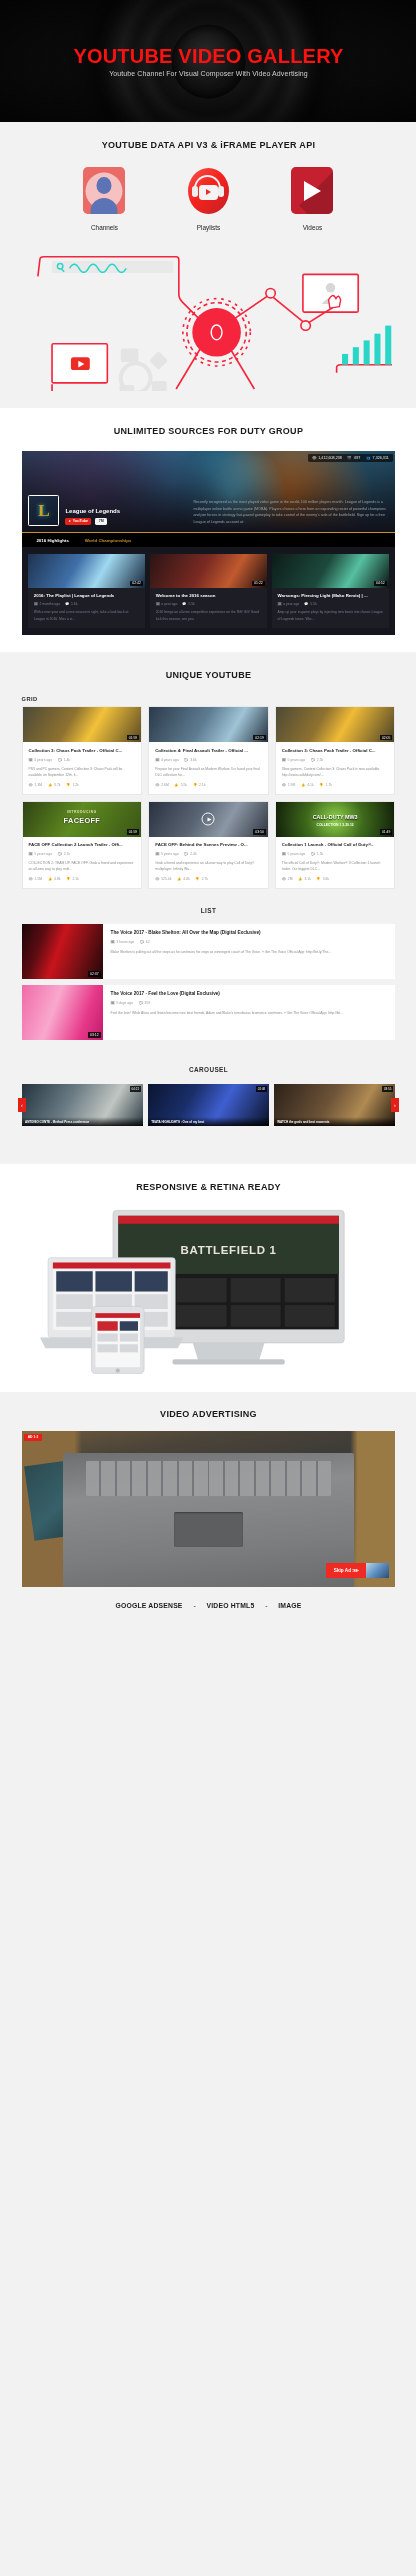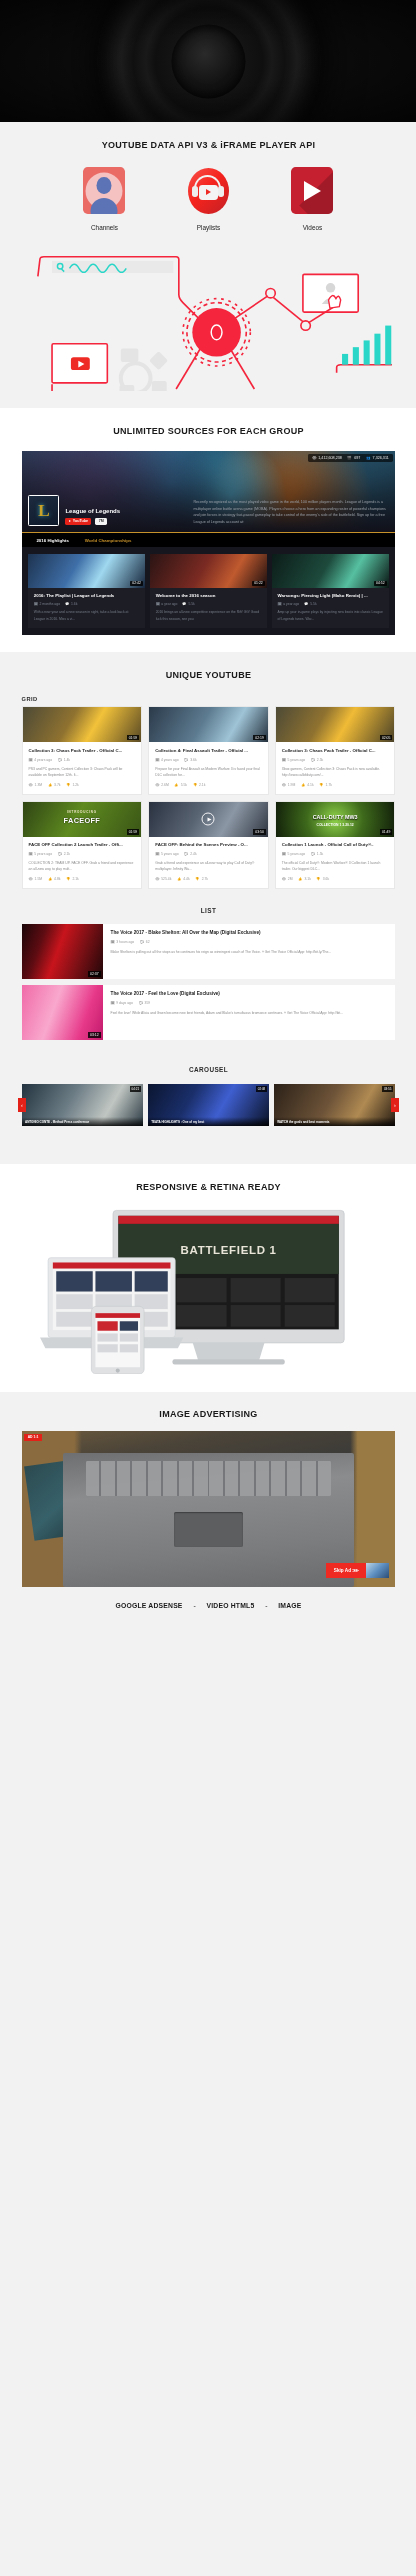--- a/index.html
+++ b/index.html
@@ -376,20 +376,24 @@
   .spacer-lg{ height:20px; }
 </style>
 </head>
 <body>
 
 <div class="page">
 
   <div class="hero">
     <div class="hero-lens"></div>
     <div class="hero-vig"></div>
+    <div class="hero-inner">
+      <div class="hero-title">YOUTUBE VIDEO GALLERY</div>
+      <div class="hero-sub">Youtube Channel For Visual Composer With Video Advertising</div>
+    </div>
   </div>
 
   <div class="section">
     <div class="sec-title">YOUTUBE DATA API V3 &amp; iFRAME PLAYER API</div>
 
     <div class="api-row">
       <div class="api-item">
         <div class="api-icon">
           <div class="ico-channel">
               <div class="circ"></div>
@@ -485,21 +489,21 @@
           <rect x="494" y="150" width="9" height="26"></rect>
           <rect x="510" y="140" width="9" height="36"></rect>
           <rect x="526" y="130" width="9" height="46"></rect>
           <rect x="542" y="118" width="9" height="58"></rect>
         </g>
       </svg>
     </div>
   </div>
 
   <div class="section white">
-    <div class="sec-title">UNLIMITED SOURCES FOR EACH GROUP</div>
+    <div class="sec-title">UNLIMITED SOURCES FOR DUTY GROUP</div>
 
     <div class="gallery-shell">
       <div class="gal-hero">
         <div class="gal-hero-art"></div>
         <div class="gal-hero-fade"></div>
         <div class="gal-stats">
           <span>
               <b class="mini-ico">👁</b>
               <em style="font-style:normal">1,412,608,238</em>
             </span>
@@ -943,21 +947,21 @@
             <rect x="128" y="190" width="27" height="12"></rect>
           <rect x="95" y="206" width="30" height="12"></rect>
             <rect x="128" y="206" width="27" height="12"></rect>
         </g>
         <circle cx="125" cy="245" r="3" fill="#b9bcbf"></circle>
       </svg>
     </div>
   </div>
 
   <div class="section">
-    <div class="sec-title">IMAGE ADVERTISING</div>
+    <div class="sec-title">VIDEO ADVERTISING</div>
 
     <div class="ad-wrap">
       <div class="ad-video">
         <div class="ad-desk"></div>
         <div class="ad-book"></div>
         <div class="ad-laptop">
           <div class="ad-keys"></div>
           <div class="ad-trackpad"></div>
         </div>
         <div class="ad-label">AD 1:1</div>

